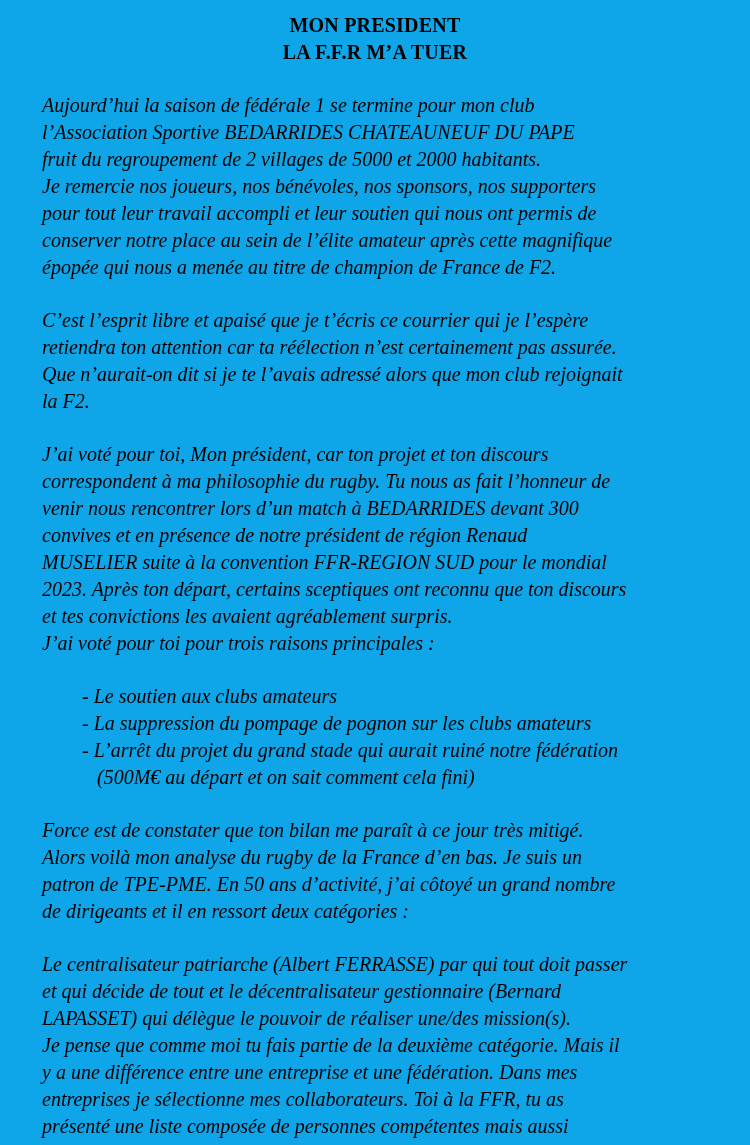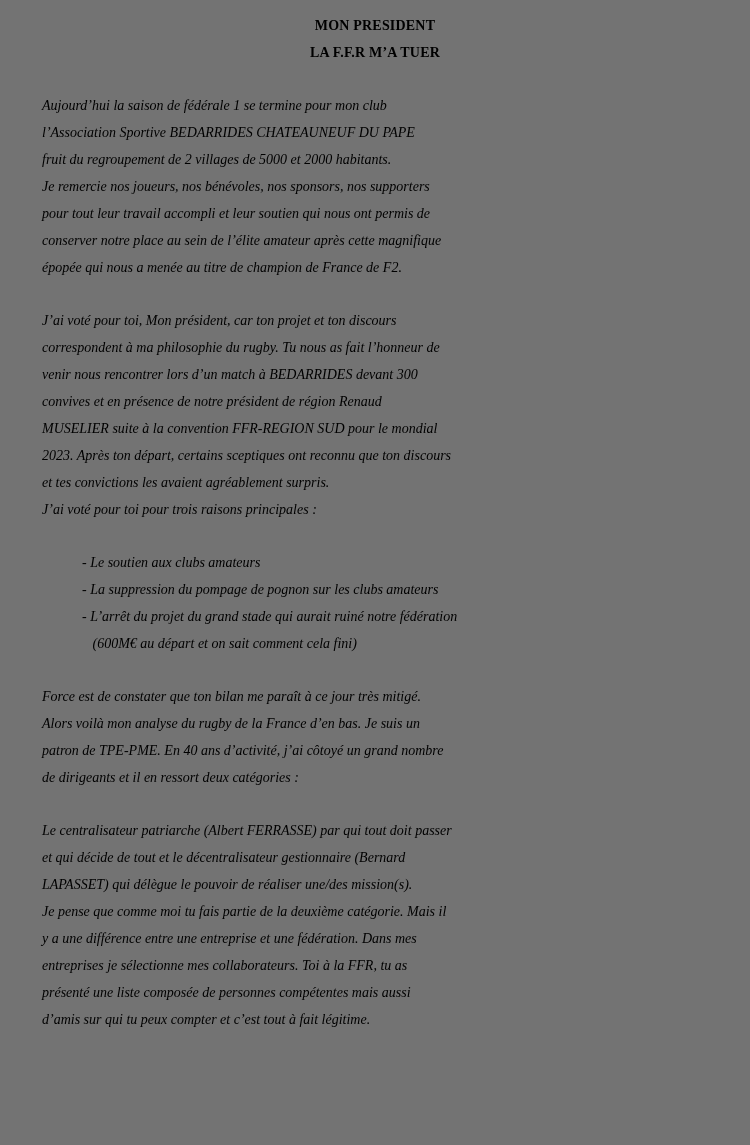--- a/index.html
+++ b/index.html
@@ -2,24 +2,24 @@
 <html><head>
 <meta charset="utf-8">
 <style>
   html, body { margin: 0; padding: 0; background: #ffffff; }
   .page {
     position: relative;
     width: 750px;
     height: 1145px;
     overflow: hidden;
     box-sizing: border-box;
-    background: #737373;
+    background: #0ea5e9;
     color: #000000;
     font-family: "Liberation Serif", "DejaVu Serif", serif;
-    font-size: 14px;
+    font-size: 20px;
     line-height: 27px;
     padding-top: 12px;
   }
   .title {
     text-align: center;
     font-weight: 700;
     white-space: pre;
     letter-spacing: 0.2px;
     margin: 0 0 26px 0;
   }
@@ -43,35 +43,39 @@
   <div class="title">MON PRESIDENT
 LA F.F.R M’A TUER</div>
   <div class="content">
     <div class="para">Aujourd’hui la saison de fédérale 1 se termine pour mon club
 l’Association Sportive BEDARRIDES CHATEAUNEUF DU PAPE
 fruit du regroupement de 2 villages de 5000 et 2000 habitants.
 Je remercie nos joueurs, nos bénévoles, nos sponsors, nos supporters
 pour tout leur travail accompli et leur soutien qui nous ont permis de
 conserver notre place au sein de l’élite amateur après cette magnifique
 épopée qui nous a menée au titre de champion de France de F2.</div>
+    <div class="para">C’est l’esprit libre et apaisé que je t’écris ce courrier qui je l’espère
+retiendra ton attention car ta réélection n’est certainement pas assurée.
+Que n’aurait-on dit si je te l’avais adressé alors que mon club rejoignait
+la F2.</div>
     <div class="para">J’ai voté pour toi, Mon président, car ton projet et ton discours
 correspondent à ma philosophie du rugby. Tu nous as fait l’honneur de
 venir nous rencontrer lors d’un match à BEDARRIDES devant 300
 convives et en présence de notre président de région Renaud
 MUSELIER suite à la convention FFR-REGION SUD pour le mondial
 2023. Après ton départ, certains sceptiques ont reconnu que ton discours
 et tes convictions les avaient agréablement surpris.
 J’ai voté pour toi pour trois raisons principales :</div>
     <div class="para bullets">- Le soutien aux clubs amateurs
 - La suppression du pompage de pognon sur les clubs amateurs
 - L’arrêt du projet du grand stade qui aurait ruiné notre fédération
-   (600M€ au départ et on sait comment cela fini)</div>
+   (500M€ au départ et on sait comment cela fini)</div>
     <div class="para">Force est de constater que ton bilan me paraît à ce jour très mitigé.
 Alors voilà mon analyse du rugby de la France d’en bas. Je suis un
-patron de TPE-PME. En 40 ans d’activité, j’ai côtoyé un grand nombre
+patron de TPE-PME. En 50 ans d’activité, j’ai côtoyé un grand nombre
 de dirigeants et il en ressort deux catégories :</div>
     <div class="para">Le centralisateur patriarche (Albert FERRASSE) par qui tout doit passer
 et qui décide de tout et le décentralisateur gestionnaire (Bernard
 LAPASSET) qui délègue le pouvoir de réaliser une/des mission(s).
 Je pense que comme moi tu fais partie de la deuxième catégorie. Mais il
 y a une différence entre une entreprise et une fédération. Dans mes
 entreprises je sélectionne mes collaborateurs. Toi à la FFR, tu as
 présenté une liste composée de personnes compétentes mais aussi
 d’amis sur qui tu peux compter et c’est tout à fait légitime.</div>
   </div>

